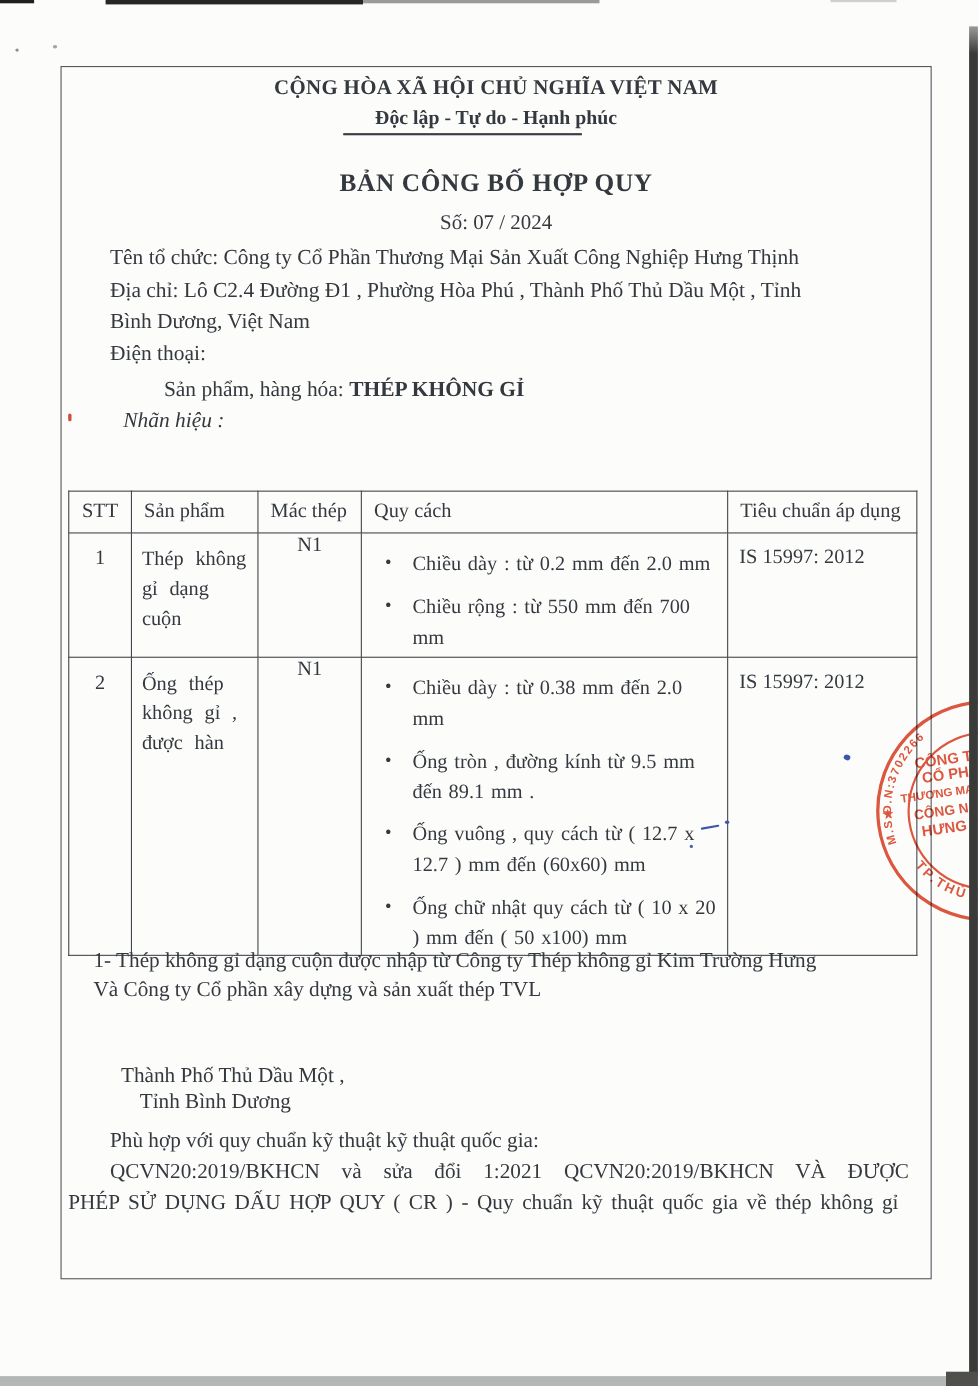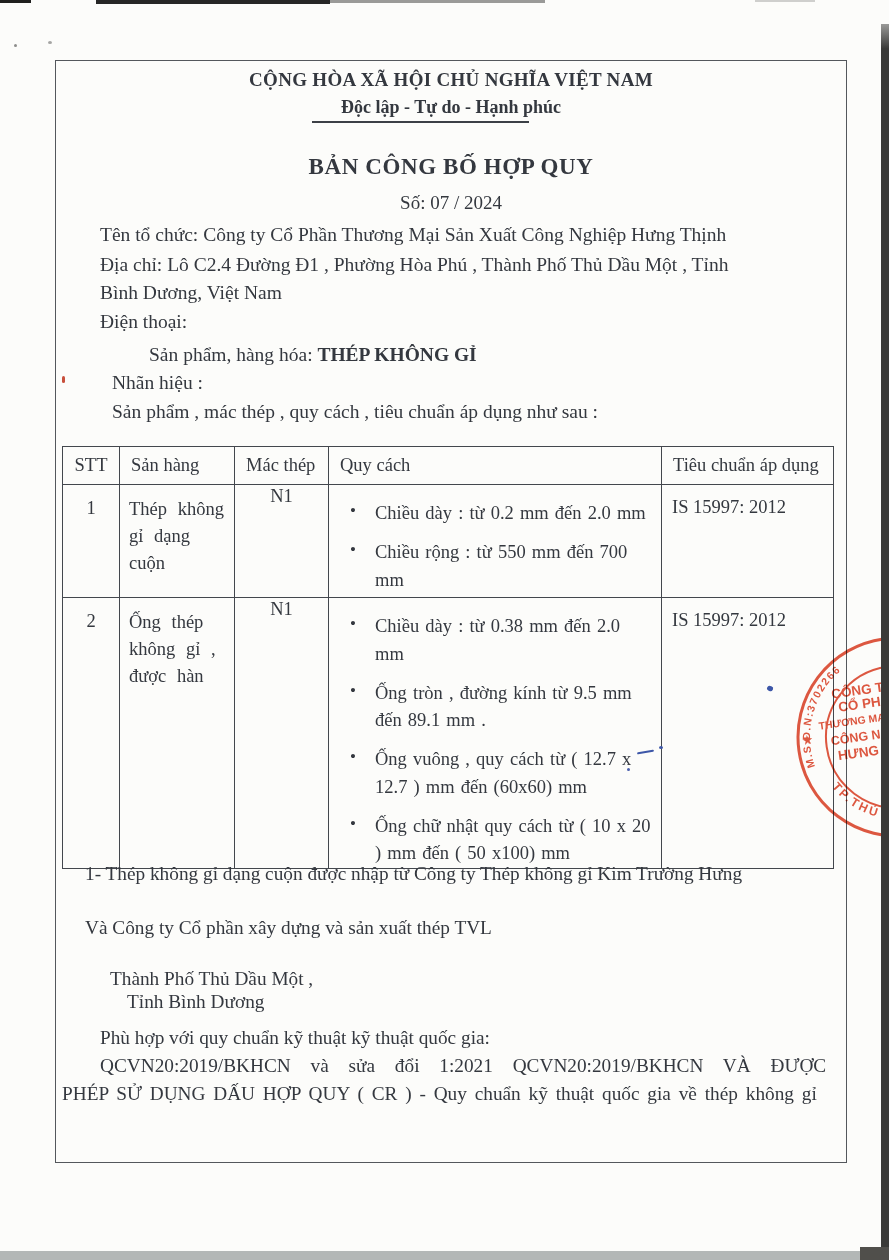--- a/index.html
+++ b/index.html
@@ -19,21 +19,21 @@
   #motto-underline{position:absolute;left:312px;top:121px;width:217px;height:0;border-top:2.2px solid #3c4046;}
   #doc-title{top:152px;font-size:23px;letter-spacing:.6px;}
   #doc-number{top:191px;font-size:19px;}
   
   .info{font-size:19.5px;}
   #org-line{left:100px;top:222px;}
   #addr-line1{left:100px;top:252px;}
   #addr-line2{left:100px;top:280px;}
   #phone-line{left:100px;top:309px;text-align:center;}
   #product-line{left:112px;top:342px;margin-left:37px;}
-  #brand-line{left:112px;top:370px;}
+  #brand-line{left:112px;top:370px;font-style:italic;}
   #intro-line{left:112px;top:399px;}
   
   #border-box{position:absolute;left:55px;top:60px;width:790px;height:1101px;border:1.7px solid #54575c;}
   
   #spec-table-wrap{position:absolute;left:62px;top:446px;width:772px;}
   table{border-collapse:collapse;table-layout:fixed;width:771px;}
   col.c0{width:57px;}col.c1{width:115px;}col.c2{width:94px;}col.c3{width:333px;}col.c4{width:172px;}
   th,td{border:1.6px solid #43474d;vertical-align:top;font-weight:normal;
         font-size:18.5px;padding:0;}
   thead th{height:37px;vertical-align:middle;text-align:left;padding-left:11px;}
@@ -44,21 +44,21 @@
   td.cell-product{padding:11px 6px 0 9px;white-space:pre-line;word-spacing:6px;line-height:1.45;}
   td.cell-grade{text-align:center;padding-top:1px;}
   td.cell-standard{padding:12px 4px 0 10px;}
   td.cell-specs{padding-top:4px;}
   .spec{display:flex;margin:11px 0 0 21px;}
   .spec .bullet{width:25px;font-size:17px;flex:0 0 auto;padding-top:1px;}
   .spec .spec-text{width:283px;white-space:pre-line;word-spacing:1.5px;line-height:1.5;}
   
   .note{font-size:19.3px;}
   #note1-l1{left:85px;top:861px;}
-  #note1-l2{left:85px;top:887px;margin-top:28px;}
+  #note1-l2{left:85px;top:887px;}
   #note2-l1{left:85px;top:917px;}
   #note2-l2{left:110px;top:941px;}
   #note2-l3{left:110px;top:966px;}
   #province-line{left:85px;top:989px;margin-left:42px;}
   #conf-intro{left:100px;top:1025px;}
   #conf-l1{left:100px;top:1053px;word-spacing:15px;}
   #conf-l2{left:62px;top:1081px;word-spacing:3px;}
   
   #stamp{position:absolute;left:780px;top:626px;width:109px;height:218px;
          opacity:.92;mix-blend-mode:multiply;}
@@ -105,35 +105,34 @@
   <div class="line center" id="doc-number">Số: 07 / 2024</div>
 
   <div class="line info" id="org-line">Tên tổ chức: Công ty Cổ Phần Thương Mại Sản Xuất Công Nghiệp Hưng Thịnh</div>
   <div class="line info" id="addr-line1">Địa chỉ: Lô C2.4 Đường Đ1 , Phường Hòa Phú , Thành Phố Thủ Dầu Một , Tỉnh</div>
   <div class="line info" id="addr-line2">Bình Dương, Việt Nam</div>
   <div class="line info" id="phone-line">Điện thoại:</div>
   <div class="line info" id="product-line">
     <span>Sản phẩm, hàng hóa: </span><span class="b">THÉP KHÔNG GỈ</span>
   </div>
   <div class="line info" id="brand-line">Nhãn hiệu :</div>
-  <div class="line info" id="intro-line">Sản phẩm , mác thép , quy cách , tiêu chuẩn áp dụng như sau :</div>
 
   <div id="spec-table-wrap">
     <table>
       <colgroup>
           <col class="c0">
           <col class="c1">
           <col class="c2">
           <col class="c3">
           <col class="c4">
         </colgroup>
       <thead>
         <tr>
           <th class="th-stt">STT</th>
-          <th>Sản hàng</th>
+          <th>Sản phẩm</th>
           <th>Mác thép</th>
           <th>Quy cách</th>
           <th>Tiêu chuẩn áp dụng</th>
         </tr>
       </thead>
       <tbody>
         <tr class="r1">
           <td class="cell-stt">1</td>
           <td class="cell-product">Thép không
 gỉ dạng cuộn</td>

